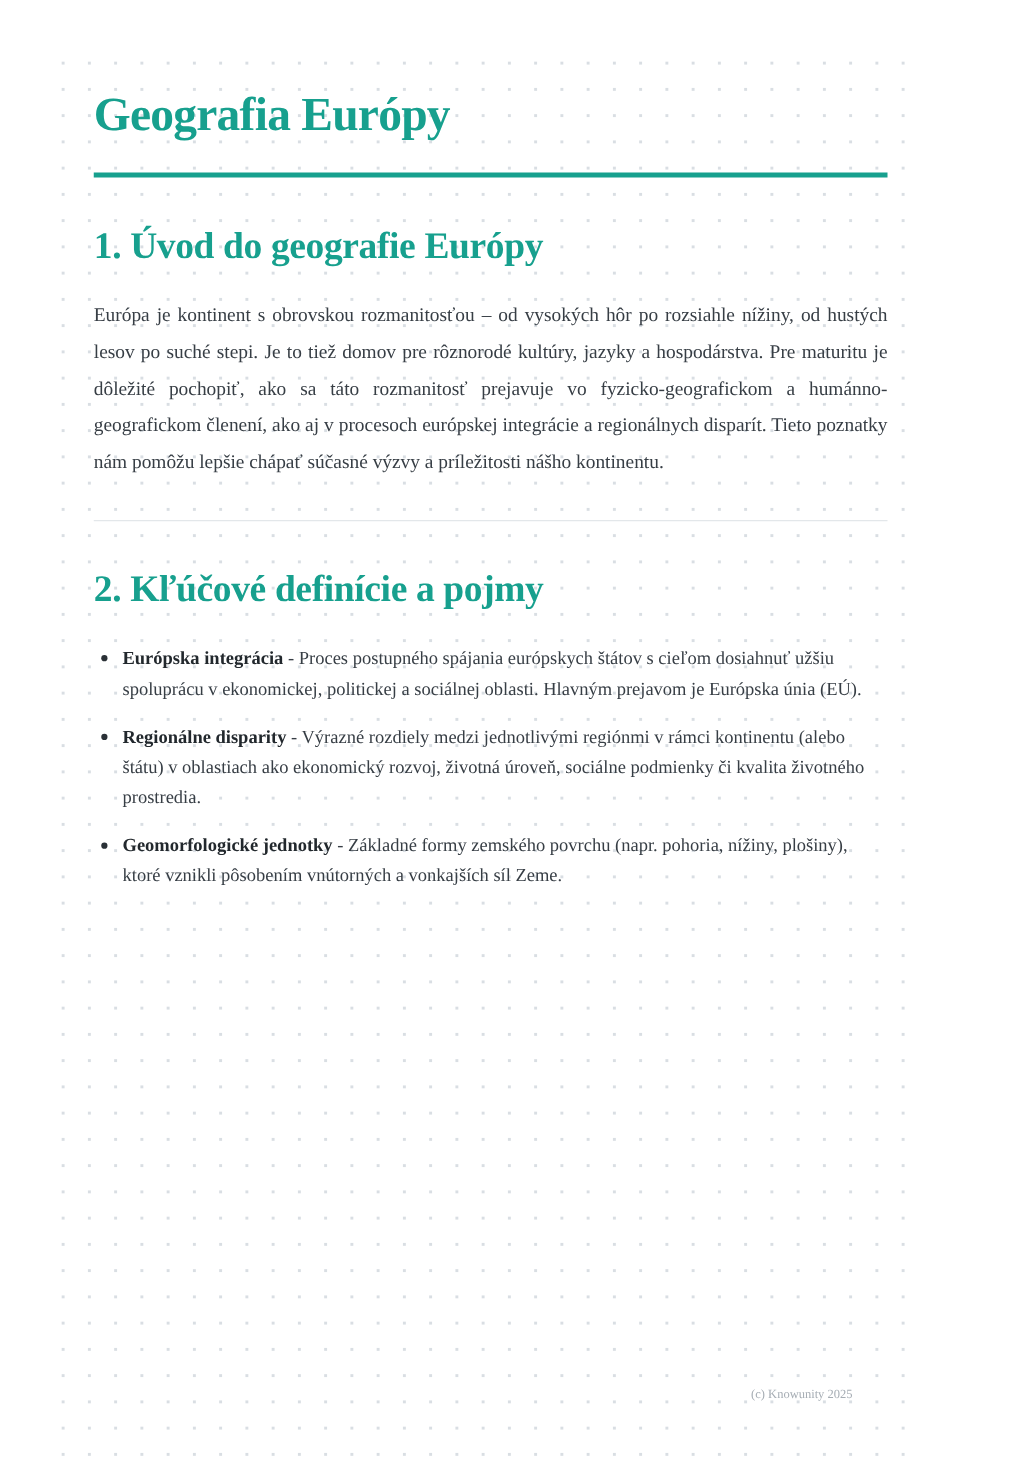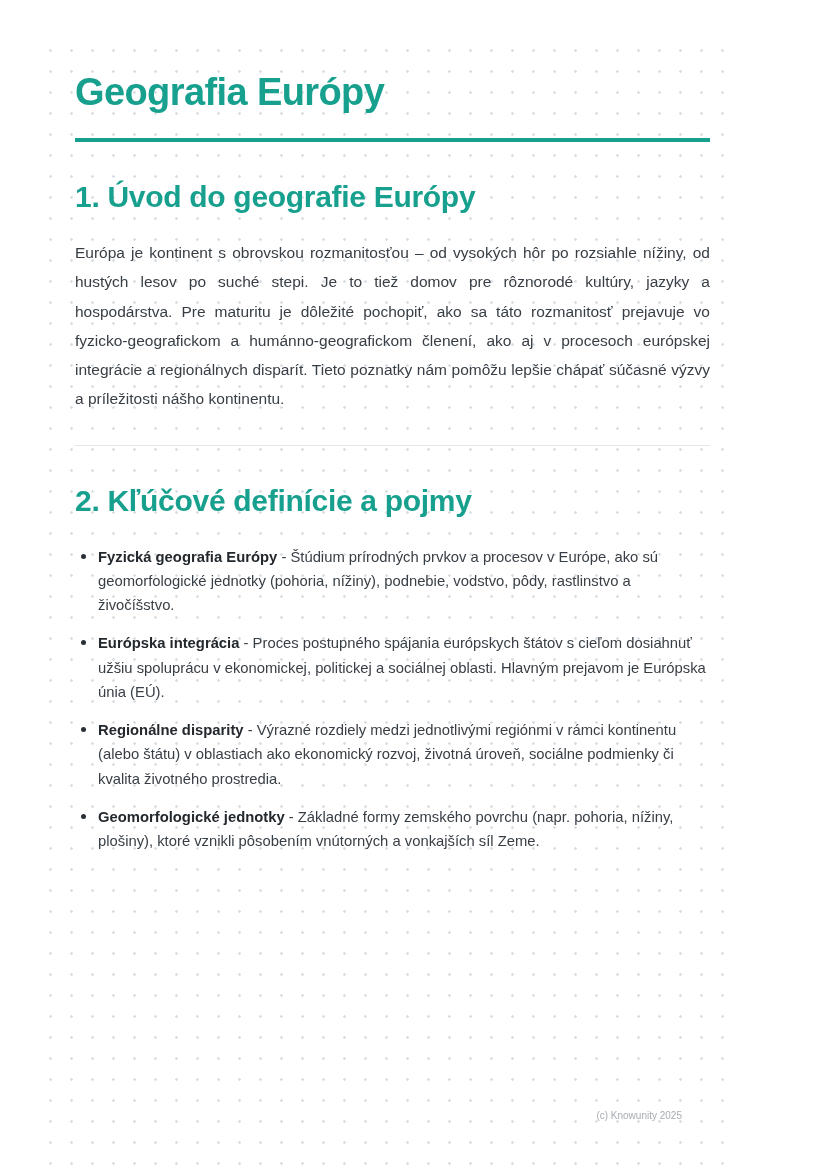--- a/index.html
+++ b/index.html
@@ -10,21 +10,21 @@
     --dot:#d9dee3;
     --divider:#e3e7ea;
   }
   *{box-sizing:border-box;}
   html,body{margin:0;padding:0;background:#fff;}
   .page{
     position:relative;
     width:728px;height:1171px;
     background:#fff;
     overflow:hidden;
-    font-family:Liberation Sans, sans-serif;
+    font-family:Liberation Serif, serif;
     color:var(--body_text);
   }
   .dot-layer{
     position:absolute;
     top:40px;left:40px;right:0;bottom:0;
     background-image:radial-gradient(circle, var(--dot) 1.2px, transparent 1.5px);
     background-size:21px 21px;
     z-index:0;
   }
   .edge-tint{
@@ -128,24 +128,20 @@
 
     <h2 class="section-heading">1. Úvod do geografie Európy</h2>
     <p class="intro-paragraph">Európa je kontinent s obrovskou rozmanitosťou – od vysokých hôr po rozsiahle nížiny, od hustých lesov po suché stepi. Je to tiež domov pre rôznorodé kultúry, jazyky a hospodárstva. Pre maturitu je dôležité pochopiť, ako sa táto rozmanitosť prejavuje vo fyzicko-geografickom a humánno-geografickom členení, ako aj v procesoch európskej integrácie a regionálnych disparít. Tieto poznatky nám pomôžu lepšie chápať súčasné výzvy a príležitosti nášho kontinentu.</p>
 
     <div class="soft-divider"></div>
 
     <h2 class="section-heading">2. Kľúčové definície a pojmy</h2>
 
     <ul class="definitions-list">
       <li>
-        <span class="term">Fyzická geografia Európy</span>
-        <span>- Štúdium prírodných prvkov a procesov v Európe, ako sú geomorfologické jednotky (pohoria, nížiny), podnebie, vodstvo, pôdy, rastlinstvo a živočíšstvo.</span>
-      </li>
-      <li>
         <span class="term">Európska integrácia</span>
         <span>- Proces postupného spájania európskych štátov s cieľom dosiahnuť užšiu spoluprácu v ekonomickej, politickej a sociálnej oblasti. Hlavným prejavom je Európska únia (EÚ).</span>
       </li>
       <li>
         <span class="term">Regionálne disparity</span>
         <span>- Výrazné rozdiely medzi jednotlivými regiónmi v rámci kontinentu (alebo štátu) v oblastiach ako ekonomický rozvoj, životná úroveň, sociálne podmienky či kvalita životného prostredia.</span>
       </li>
       <li>
         <span class="term">Geomorfologické jednotky</span>
         <span>- Základné formy zemského povrchu (napr. pohoria, nížiny, plošiny), ktoré vznikli pôsobením vnútorných a vonkajších síl Zeme.</span>

